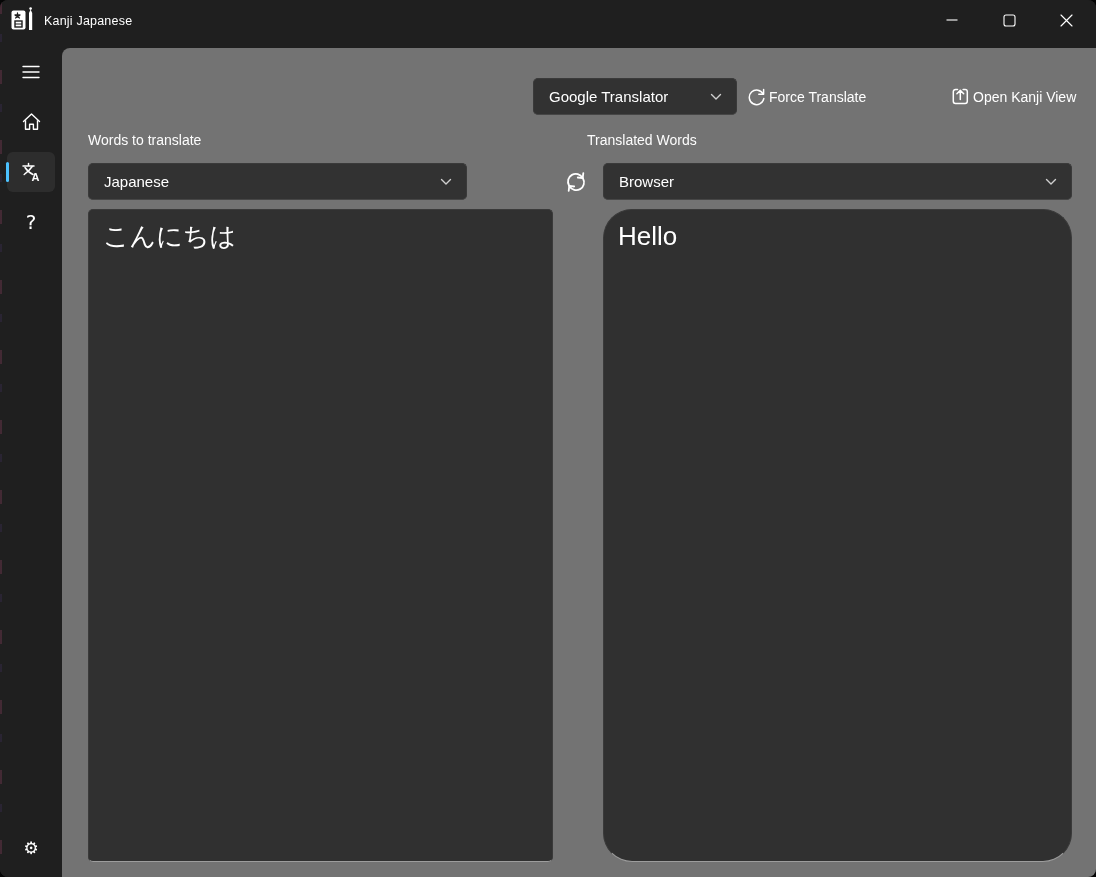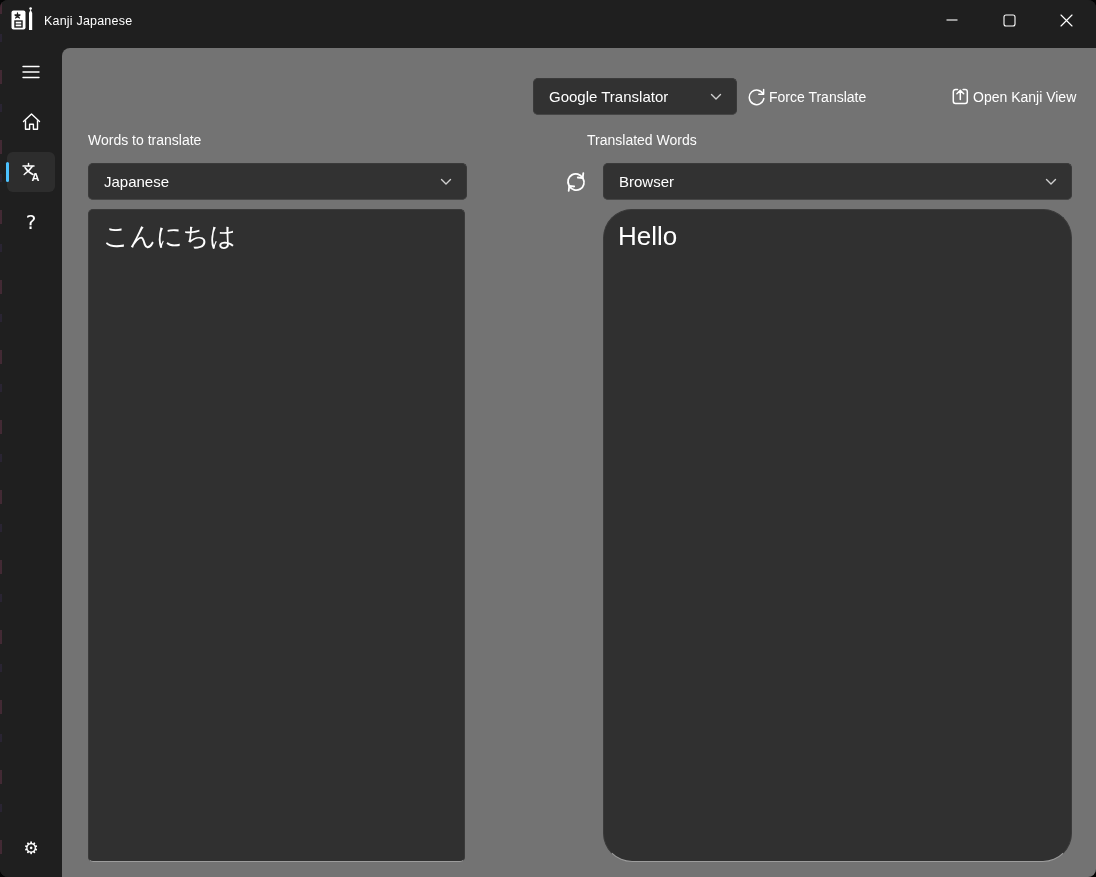--- a/index.html
+++ b/index.html
@@ -70,21 +70,21 @@
   .swap-btn{position:absolute;left:498px;top:118px;width:32px;height:32px;
     display:flex;align-items:center;justify-content:center;border-radius:4px;}
 
   .txt{
     position:absolute;top:161px;height:653px;box-sizing:border-box;
     background:#303030;border:1px solid #3a3a3a;border-bottom:1px solid #9d9d9d;
     border-radius:5px;padding:10px 14px;resize:none;outline:none;
     font-family:"Liberation Sans", sans-serif;font-size:26px;line-height:1.3;color:#ffffff;
     overflow:hidden;
   }
-  .txt-source{left:26px;width:377px;}
+  .txt-source{left:26px;width:465px;}
   .txt-target{left:541px;width:469px;border-radius:29px;}
 
   svg{display:block;}
 </style>
 </head>
 <body>
 
 <div class="window">
   <div class="edge-artifacts"></div>
 

